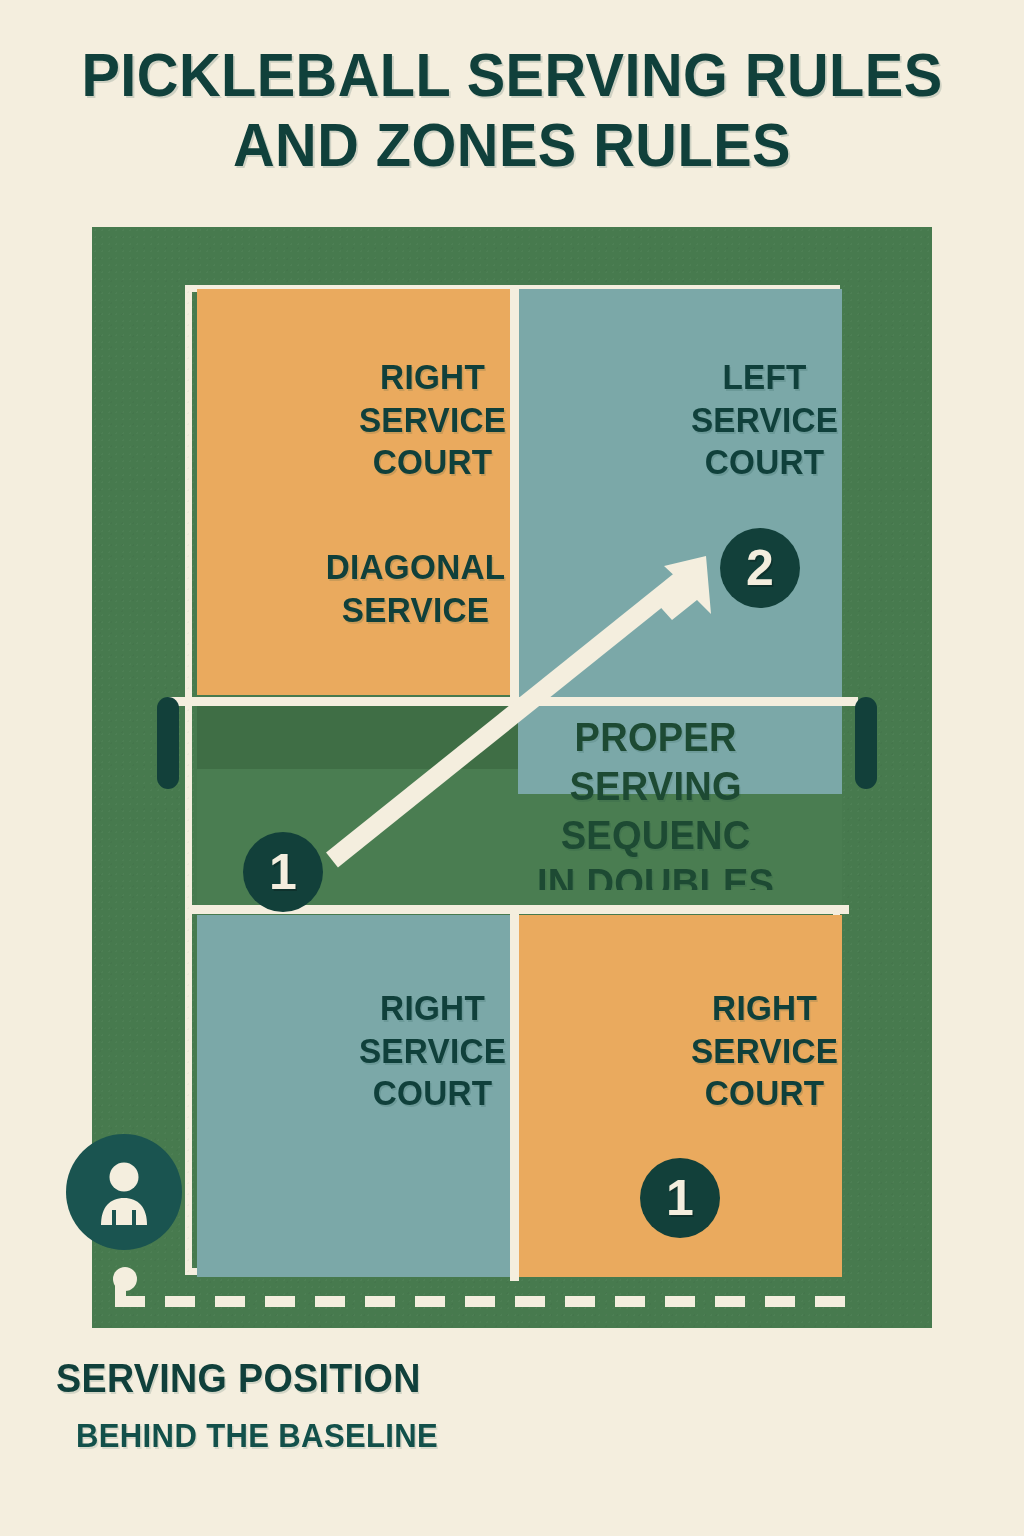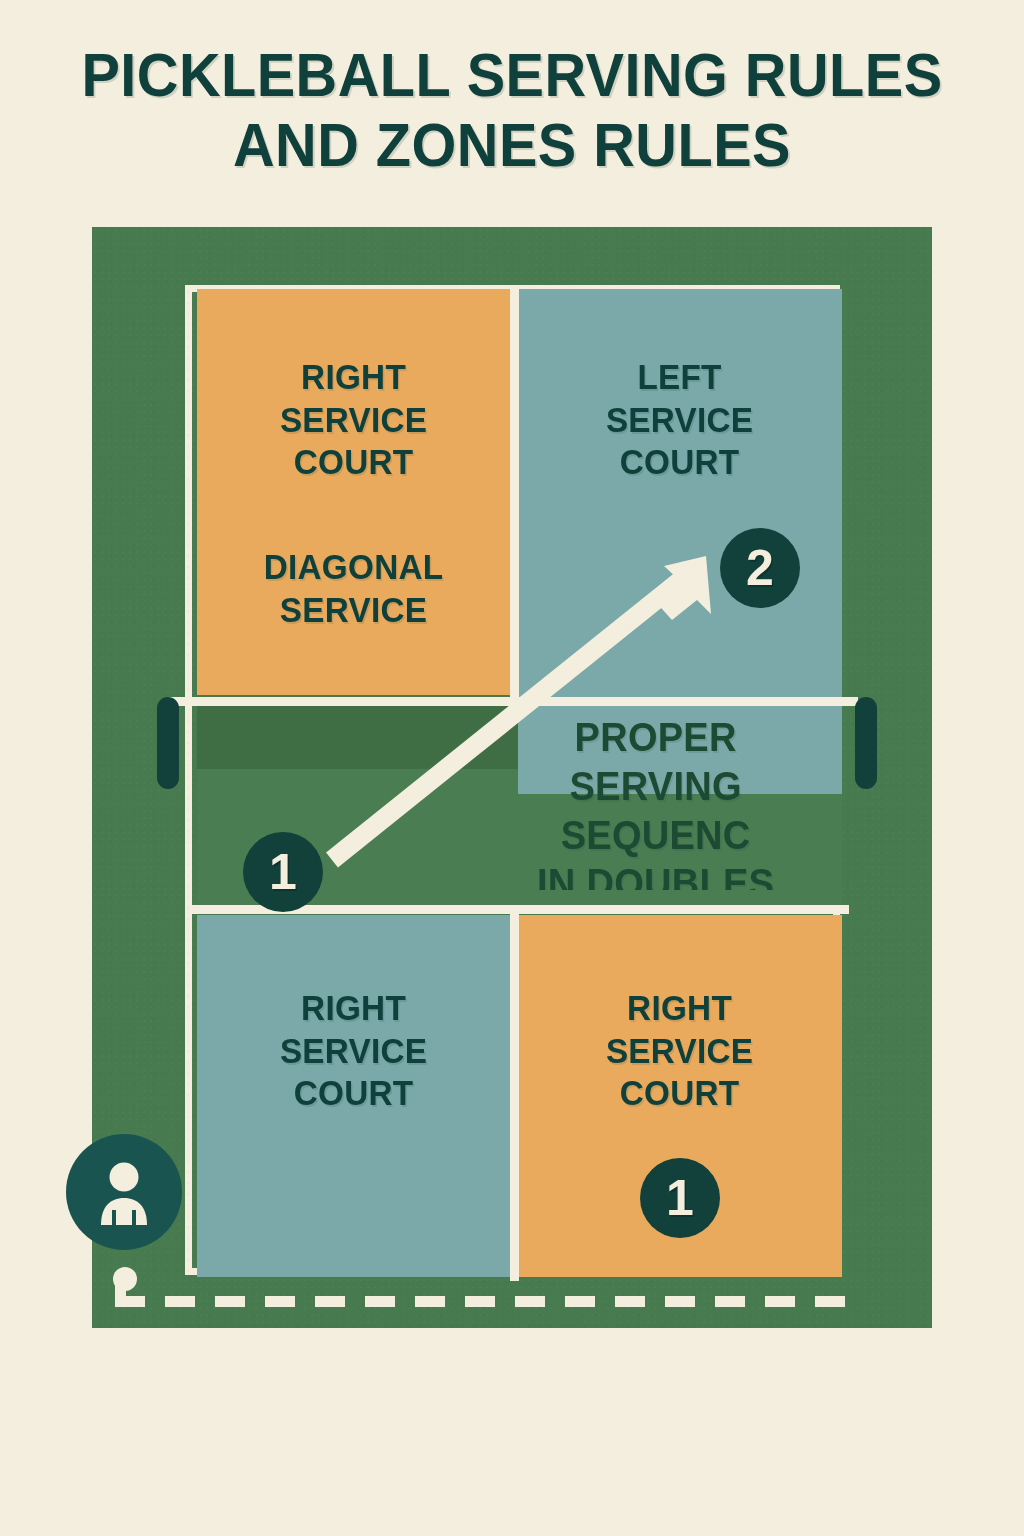--- a/index.html
+++ b/index.html
@@ -73,21 +73,21 @@
     border: 7px solid #F4EEDE;
     box-sizing: border-box;
   }
 
   
   .quad {
     position: absolute;
     box-sizing: border-box;
     display: flex;
     flex-direction: column;
-    align-items: center;
+    align-items: flex-end;
     z-index: 3;
   }
   .quad-label {
     color: #10403B;
     font-weight: 700;
     font-size: 35px;
     line-height: 1.22;
     text-align: center;
     letter-spacing: 0.3px;
     transform: scaleX(0.95);
@@ -388,14 +388,18 @@
       <path d="M14 70 C14 52 23 43 37 43 C51 43 60 52 60 70 Z" fill="#F4EEDE"></path>
       <rect x="25" y="55" width="4" height="15" fill="#1A5450"></rect>
       <rect x="45" y="55" width="4" height="15" fill="#1A5450"></rect>
     </svg>
   </div>
 
   <div id="ball"></div>
   <div id="baseline-tick"></div>
   <div id="baseline-dashed"></div>
 
+  <div class="footer">
+    <span class="footer-line1">SERVING POSITION</span>
+    <span class="footer-line2">BEHIND THE BASELINE</span>
+  </div>
 
 </div>
 
 </body></html>

